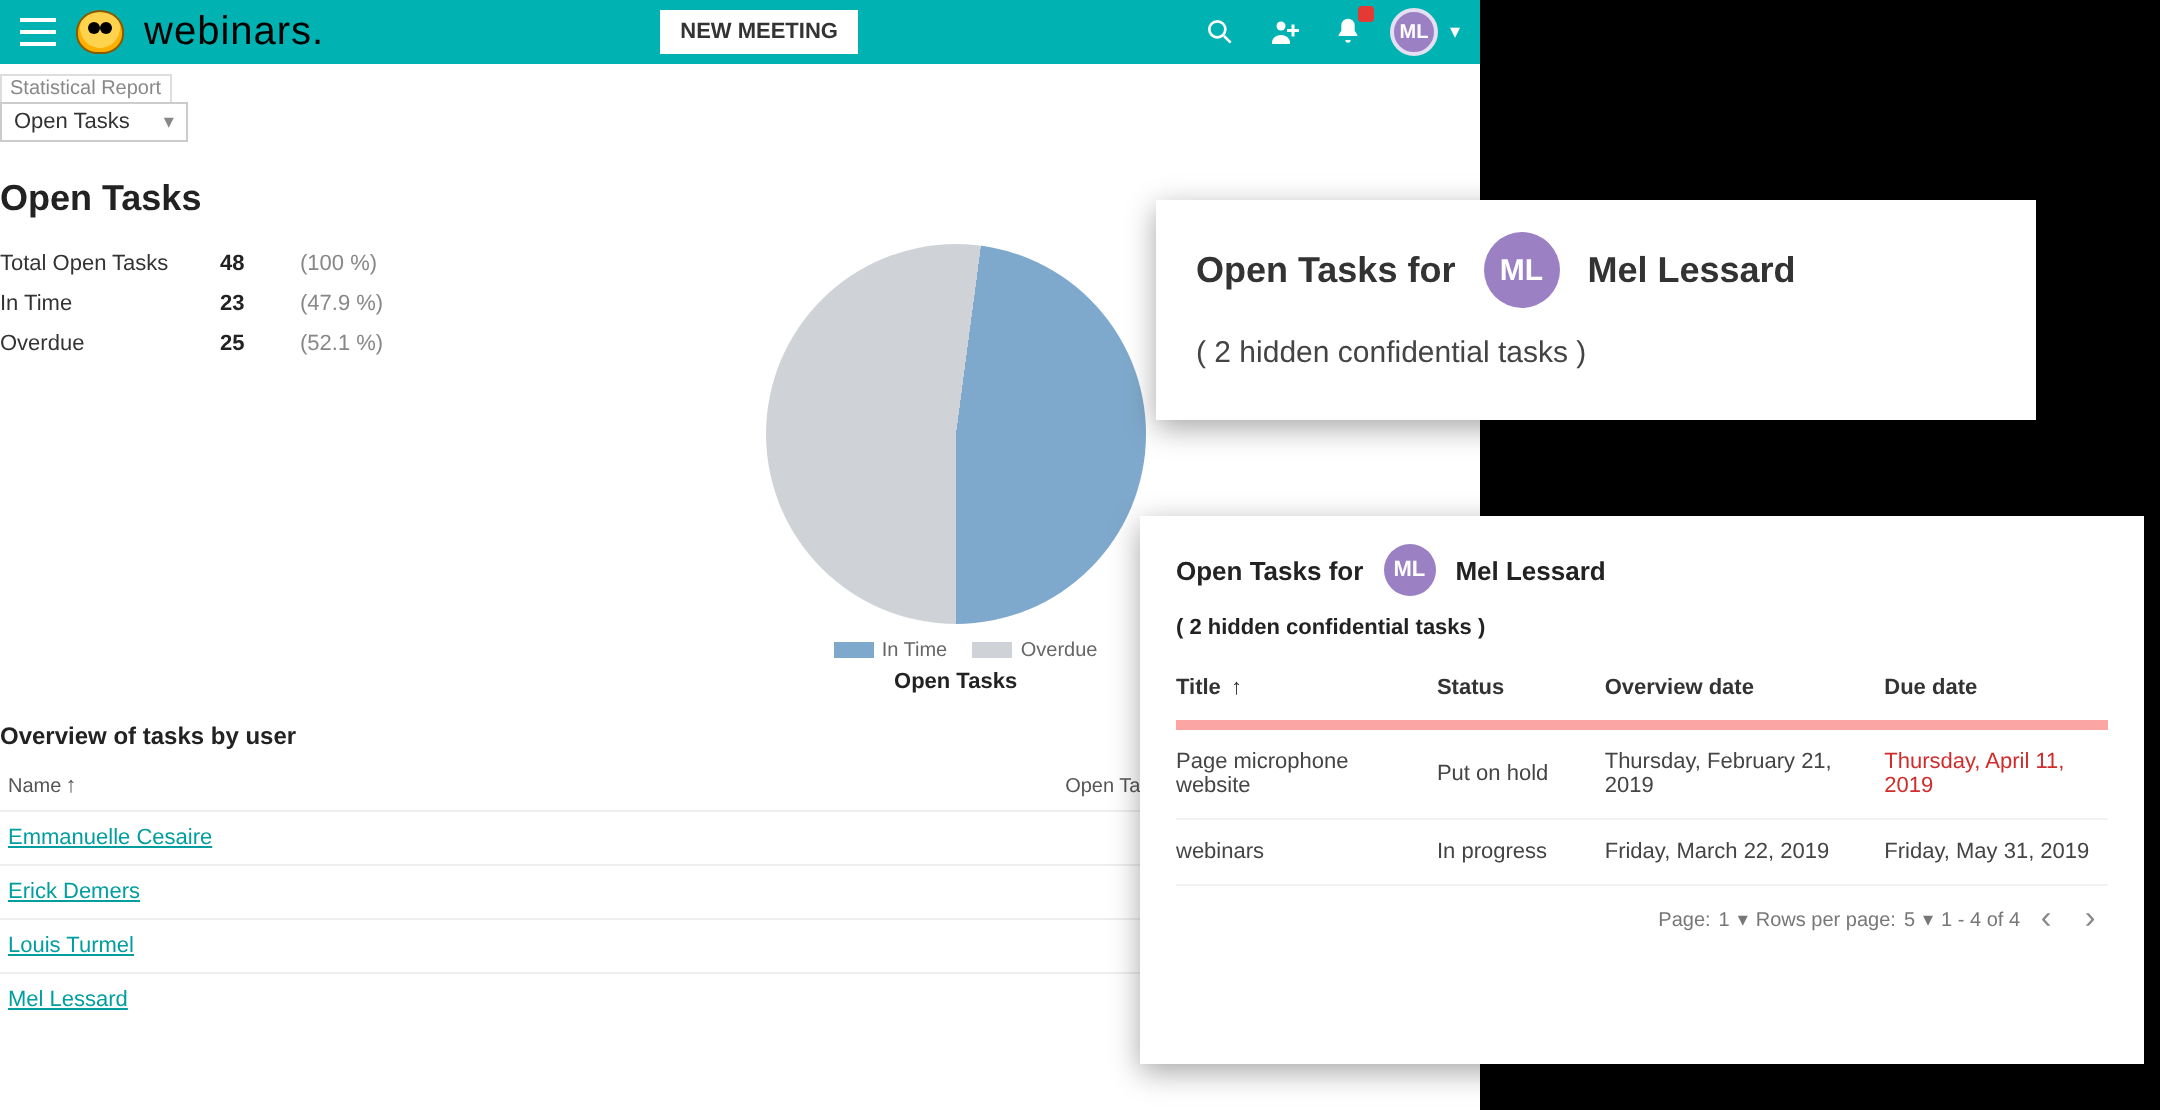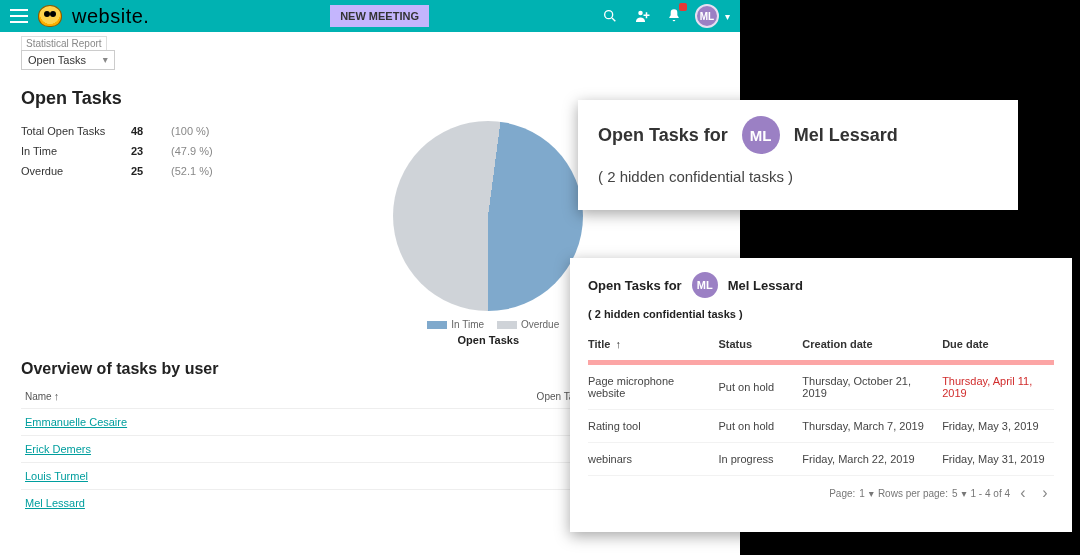--- a/index.html
+++ b/index.html
@@ -38,55 +38,55 @@
     border-radius: 50% 50% 45% 45%;
     position: relative;
   }
   .logo-bee::before, .logo-bee::after {
     content:""; position:absolute; width:6px; height:6px; background:#000; border-radius:50%; top:5px;
   }
   .logo-bee::before{ left:5px; } .logo-bee::after{ right:5px; }
   .logo-text { font-size: 20px; color:#000; font-weight: 500; letter-spacing: 0.5px; }
   .topbar-spacer { flex: 1; }
   .new-meeting-btn {
-    background: #c4b5fd; color: #333; border: none;
+    background: #ffffff; color: #333; border: none;
     padding: 5px 10px; font-size: 11px; font-weight: 600; cursor: pointer;
     margin-right: 160px;
   }
   .topbar-icon { color:#fff; width:22px; height:22px; display:flex; align-items:center; justify-content:center; cursor:pointer; font-size:16px; }
   .bell { position: relative; }
   .bell-badge { position:absolute; top:-2px; right:-2px; background:#e53935; width:8px; height:8px; border-radius:2px; font-size:6px; color:#fff; display:flex; align-items:center; justify-content:center; }
   .avatar-top {
     width: 24px; height:24px; border-radius:50%;
     background:#9b80c4; color:#fff; font-size:10px; font-weight:600;
     display:flex; align-items:center; justify-content:center;
     border:2px solid #e6dff2; cursor:pointer;
   }
   .caret-down { font-size:10px; color:#fff; margin-left:-4px; }
 
-  .main-content { padding: 4px 10px 0 21px; }
+  .main-content { padding: 4px 10px 0 0; }
   .stat-report-label { font-size:10px; color:#888; border:1px solid #ddd; border-bottom:none; display:inline-block; padding:1px 4px; }
   .stat-select { border:1px solid #ccc; padding:3px 28px 3px 6px; font-size:11px; color:#333; display:inline-block; position:relative; cursor:pointer; }
   .stat-select::after { content:"▾"; position:absolute; right:6px; color:#888; font-size:10px; }
 
   .section-title { font-size:18px; font-weight:700; margin: 18px 0 12px 0; }
   .stats-block { display:flex; gap:34px; }
   .stats-table { font-size:11px; }
   .stats-table .row { display:flex; align-items:center; padding:4px 0; }
   .stats-table .lbl { width:110px; color:#333; }
   .stats-table .val { width:40px; font-weight:700; }
   .stats-table .pct { color:#888; }
 
   .chart-wrap { text-align:center; flex:1; }
   .pie { width:190px; height:190px; border-radius:50%; margin:0 auto; background: conic-gradient(from 180deg, #cfd3d8 0% var(--overdue), #7fa9cc var(--overdue) 100%); }
   .legend { margin-top:8px; font-size:10px; color:#666; }
   .legend .swatch { display:inline-block; width:20px; height:8px; vertical-align:middle; margin:0 4px 0 10px; }
   .chart-caption { font-size:11px; font-weight:600; margin-top:4px; }
 
-  .overview-title { font-size:16px; font-weight:700; margin-top:14px; }
+  .overview-title { font-size:12px; font-weight:700; margin-top:14px; }
   .user-table { width:100%; border-collapse:collapse; margin-top:6px; font-size:11px; }
   .user-table th { text-align:left; font-weight:500; color:#555; padding:6px 4px; font-size:10px; }
   .user-table th.right, .user-table td.right { text-align:right; }
   .user-table td { padding:7px 4px; border-top:1px solid #eee; }
   .user-link { color:#009e9e; text-decoration:underline; cursor:pointer; }
   .sort-arrow { font-size:11px; margin-left:2px; }
 
   
   .callout {
     position:absolute;
@@ -125,21 +125,21 @@
 <body>
 
 <div class="panel-main">
   <div class="topbar">
     <div class="hamburger-icon">
         <span></span>
         <span></span>
         <span></span>
       </div>
     <div class="logo-bee"></div>
-    <div class="logo-text">website.</div>
+    <div class="logo-text">webinars.</div>
     <div class="topbar-spacer"></div>
     <button class="new-meeting-btn">NEW MEETING</button>
     <div class="topbar-icon">
       <svg viewBox="0 0 24 24" width="16" height="16" fill="none" stroke="#fff" stroke-width="2">
           <circle cx="10" cy="10" r="6"></circle>
           <line x1="15" y1="15" x2="20" y2="20"></line>
         </svg>
     </div>
     <div class="topbar-icon">
       <svg viewBox="0 0 24 24" width="18" height="18" fill="#fff">
@@ -248,36 +248,30 @@
     <colgroup>
         <col style="width:28%">
         <col style="width:18%">
         <col style="width:30%">
         <col style="width:24%">
       </colgroup>
     <thead>
         <tr>
       <th><span>Title</span> <span class="sort-arrow">↑</span></th>
       <th>Status</th>
-      <th>Creation date</th>
+      <th>Overview date</th>
       <th>Due date</th>
     </tr>
       </thead>
     <tbody id="task-rows">
         <tr>
           <td>Page microphone website</td>
           <td>Put on hold</td>
-          <td>Thursday, October 21, 2019</td>
+          <td>Thursday, February 21, 2019</td>
           <td class="due-overdue">Thursday, April 11, 2019</td>
-        </tr>
-        <tr>
-          <td>Rating tool</td>
-          <td>Put on hold</td>
-          <td>Thursday, March 7, 2019</td>
-          <td class="">Friday, May 3, 2019</td>
         </tr>
         <tr>
           <td>webinars</td>
           <td>In progress</td>
           <td>Friday, March 22, 2019</td>
           <td class="">Friday, May 31, 2019</td>
         </tr>
       </tbody>
   </table>
   <div class="pager">

